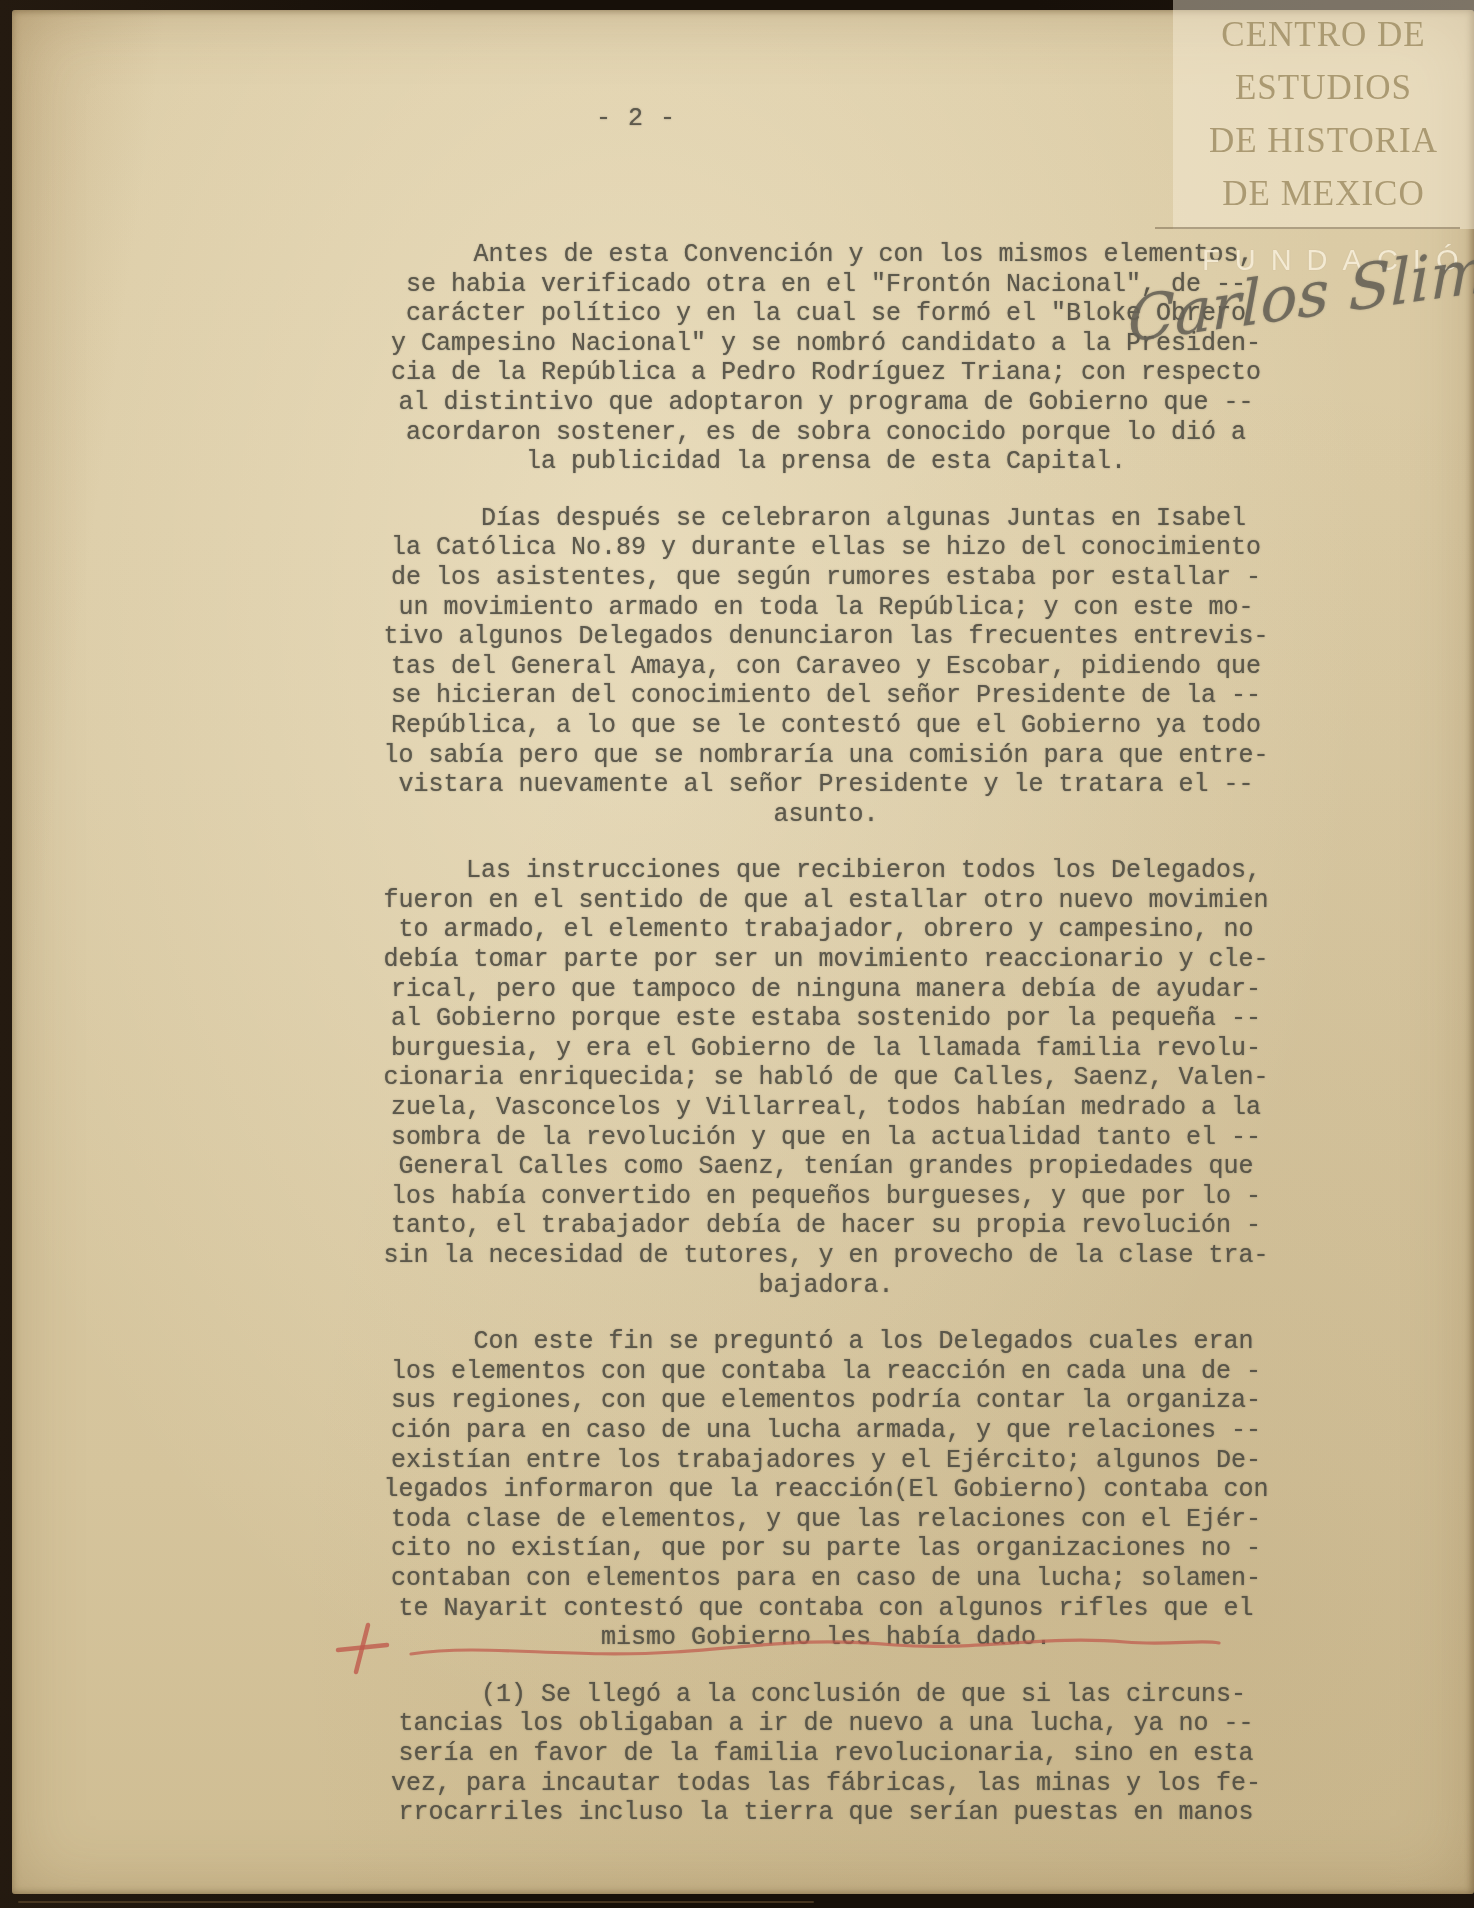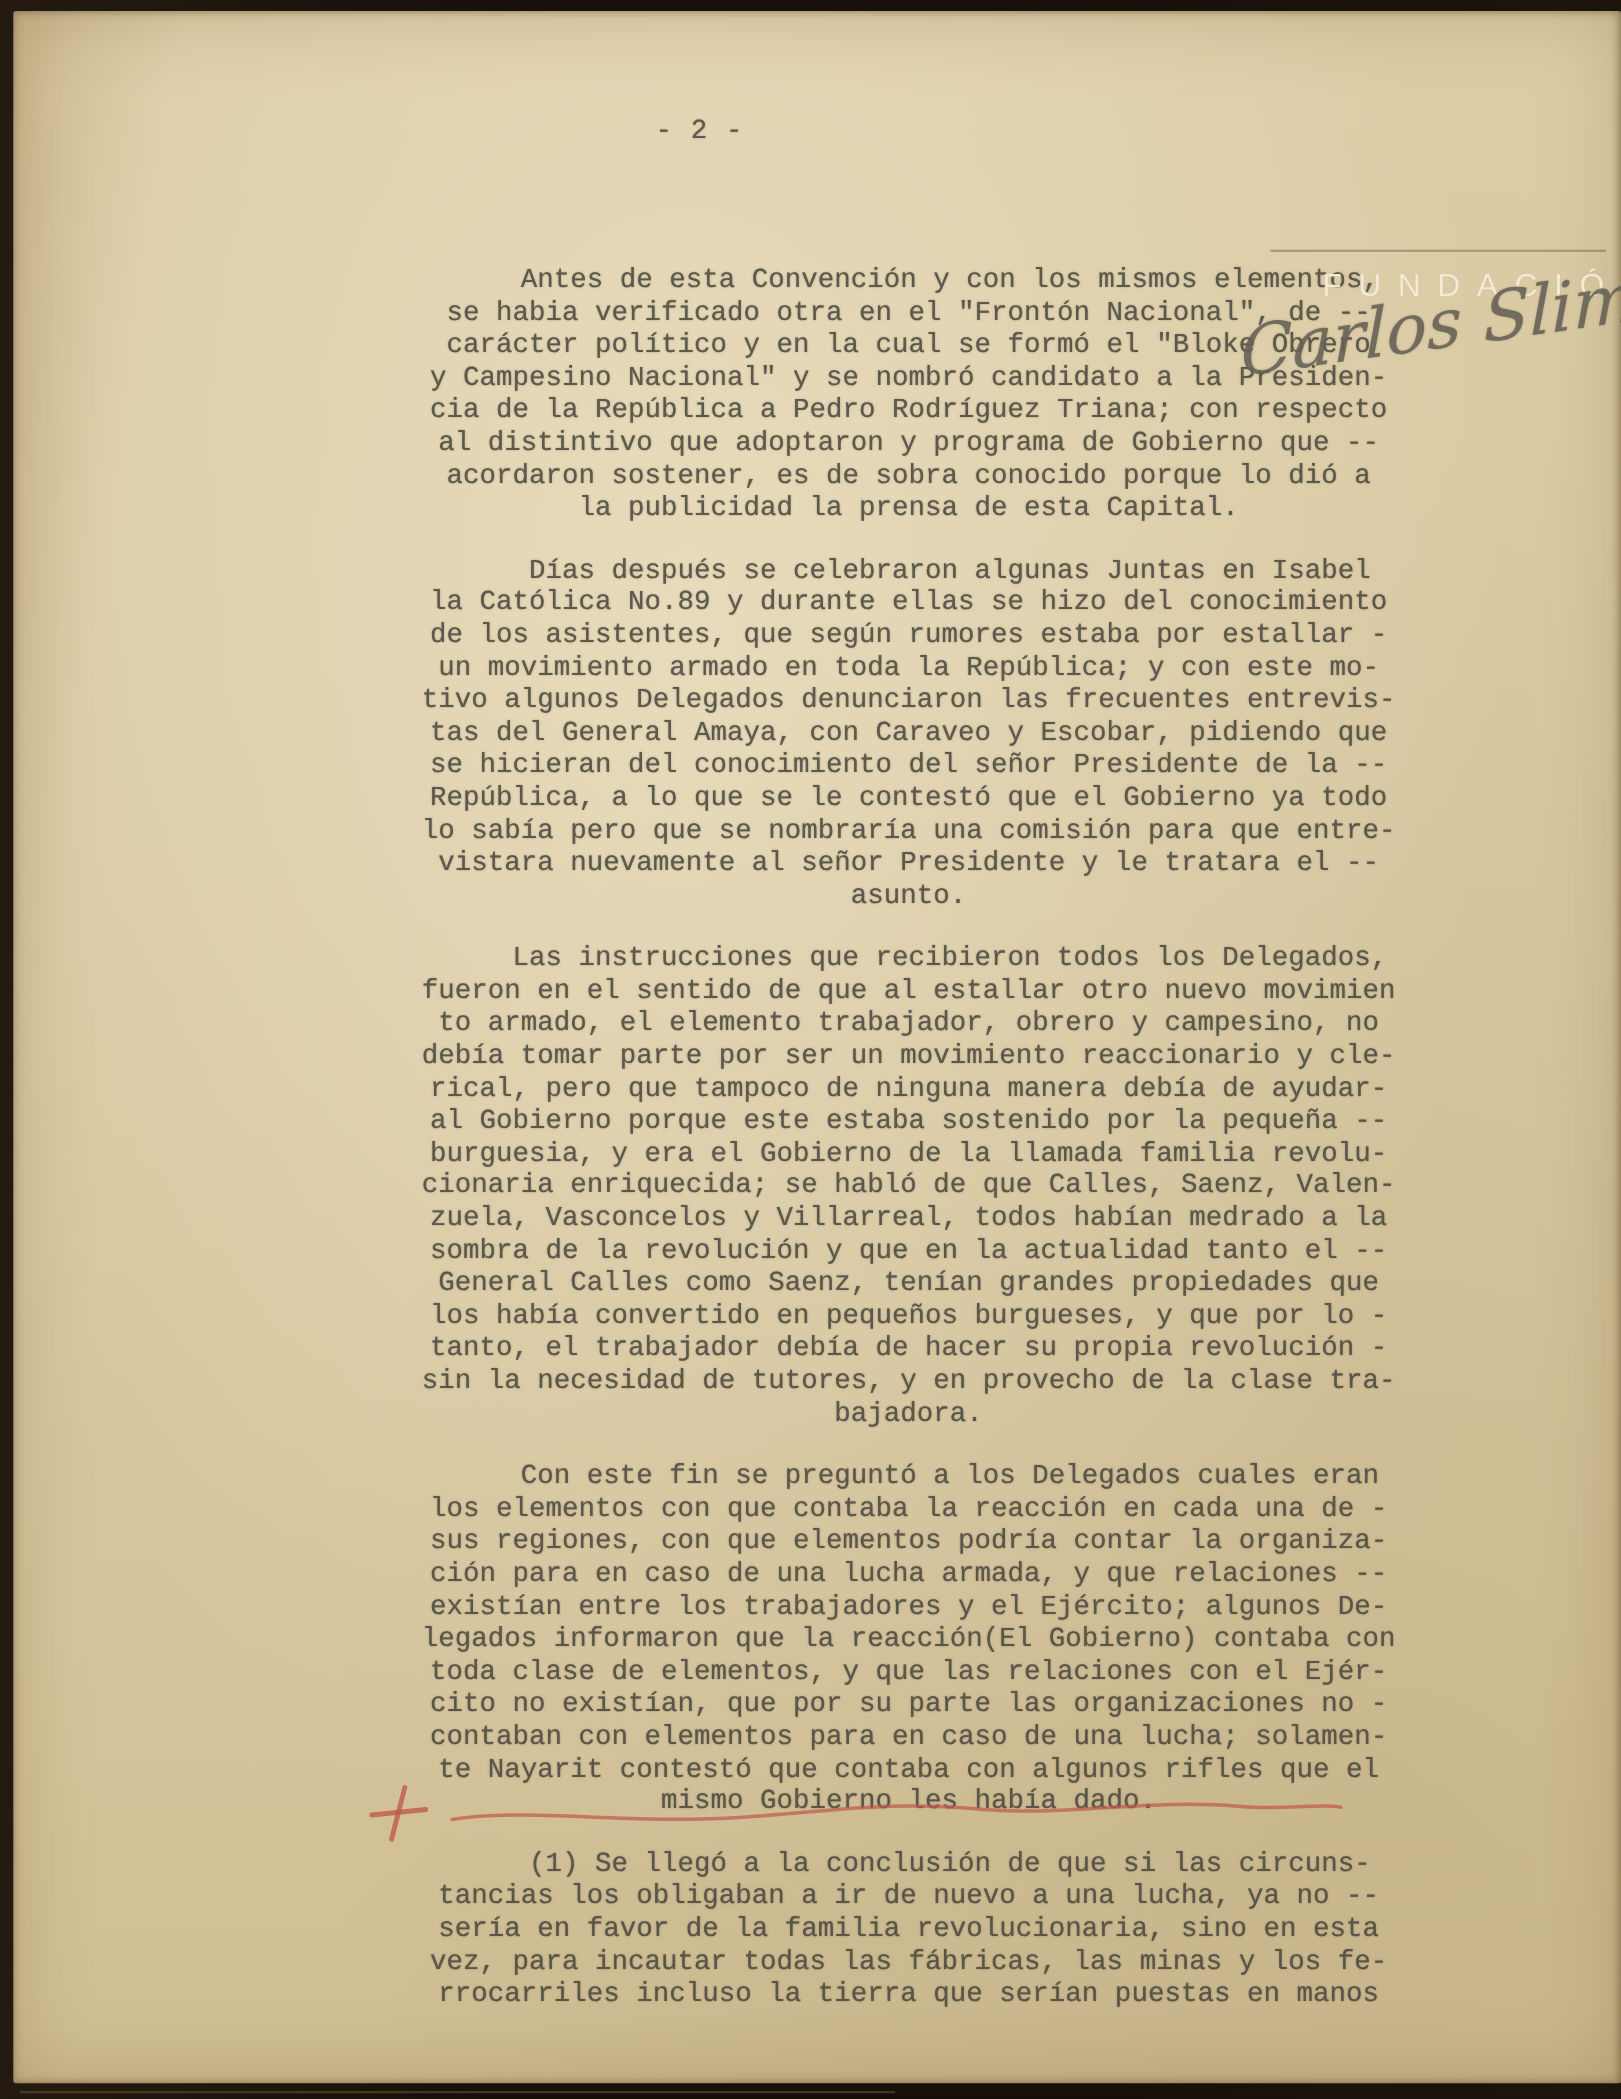--- a/index.html
+++ b/index.html
@@ -143,18 +143,24 @@
 rrocarriles incluso la tierra que serían puestas en manos</p>
   </div>
 
   <svg class="redmarks" width="900" height="64" viewBox="0 0 900 64">
     <path d="M33,7 L21,54" fill="none" stroke-width="4.5" stroke-linecap="round" opacity="0.8" stroke="#bf5a4c"></path>
     <path d="M3,32 L52,27" fill="none" stroke-width="4.5" stroke-linecap="round" opacity="0.8" stroke="#bf5a4c"></path>
     <path d="M76,36 C150,25 230,41 340,34 C430,28 470,19 560,27 C640,33 710,17 790,24 C835,28 865,21 884,25" fill="none" stroke-width="3.2" stroke-linecap="round" opacity="0.72" stroke="#bf5a4c"></path>
   </svg>
 
   <div class="wm">
+    <div class="wm-box">
+      <div class="wm-title">CENTRO DE
+ESTUDIOS
+DE HISTORIA
+DE MEXICO</div>
+    </div>
     <div class="wm-rule"></div>
     <div class="wm-found">FUNDACIÓN</div>
     <div class="wm-sign">Carlos Slim</div>
   </div>
 
 </div>
 
 </body></html>

